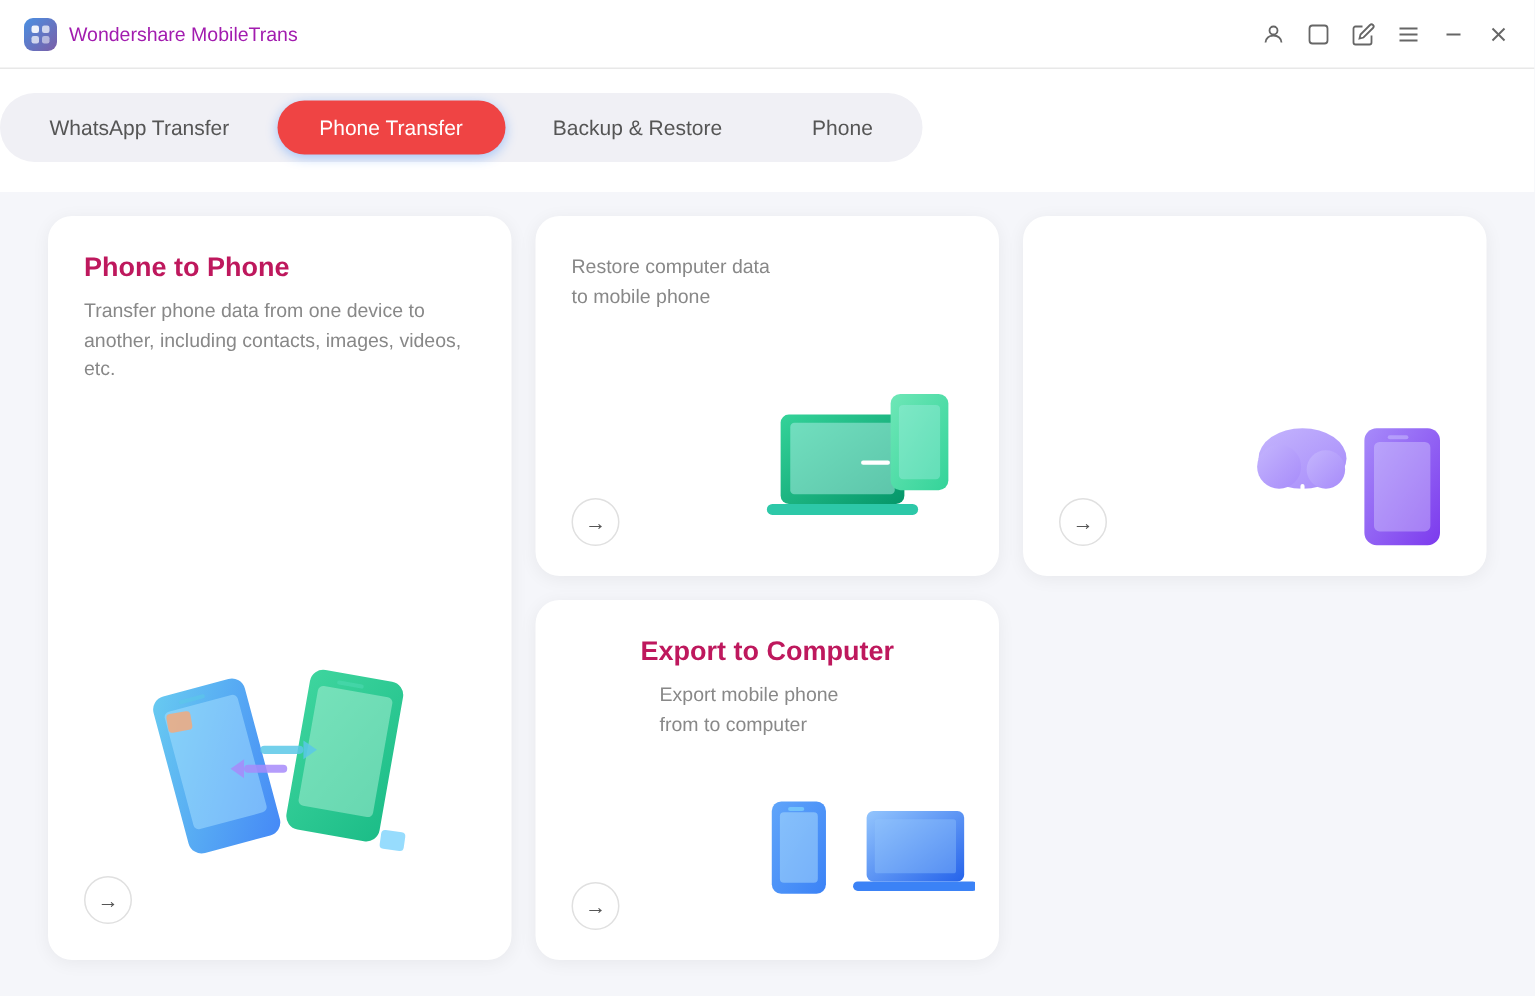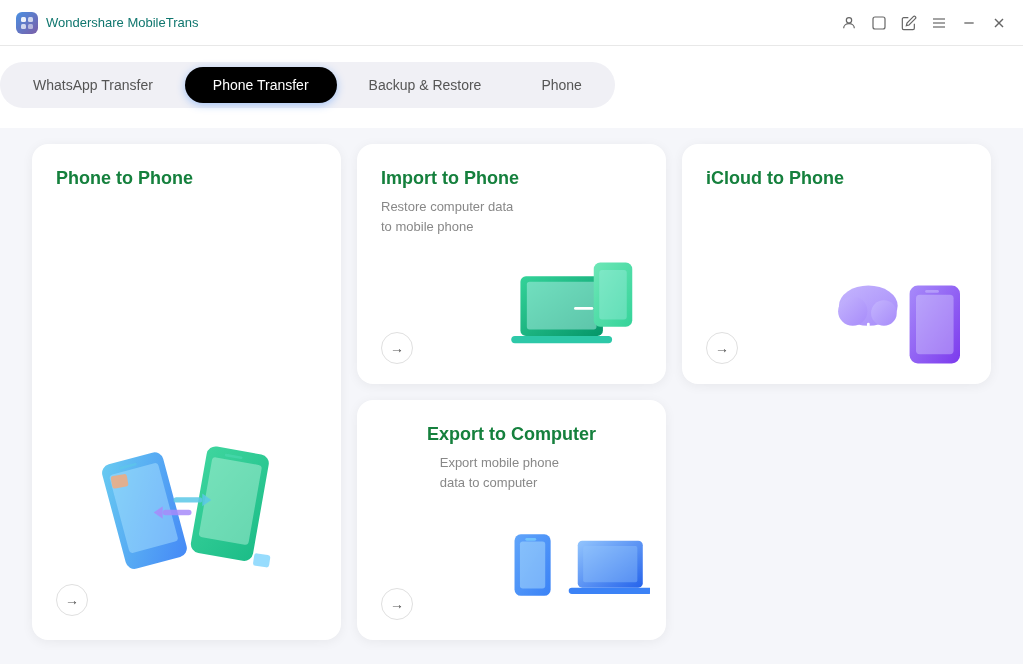--- a/index.html
+++ b/index.html
@@ -36,21 +36,21 @@
       background: linear-gradient(135deg, #4a90e2, #7b5ea7);
       display: flex;
       align-items: center;
       justify-content: center;
       color: white;
       font-size: 12px;
       font-weight: bold;
     }
     .app-title {
       font-size: 13px;
-      color: #0f766e;
+      color: #a21caf;
       font-weight: 500;
     }
     .title-bar-controls {
       display: flex;
       align-items: center;
       gap: 14px;
     }
     .title-bar-controls svg {
       width: 16px;
       height: 16px;
@@ -85,21 +85,21 @@
     .nav-tab {
       padding: 10px 28px;
       border-radius: 24px;
       font-size: 14px;
       font-weight: 500;
       cursor: pointer;
       color: #555;
       transition: all 0.2s;
     }
     .nav-tab.active {
-      background: #000000;
+      background: #ef4444;
       color: #fff;
       box-shadow: 0 2px 8px rgba(45, 127, 249, 0.4);
     }
 
     
     .main-content {
       flex: 1;
       padding: 16px 32px 24px;
       display: grid;
       grid-template-columns: 1fr 1fr 1fr;
@@ -121,21 +121,21 @@
     }
     .card-large {
       grid-row: 1 / 3;
       grid-column: 1 / 2;
       display: flex;
       flex-direction: column;
     }
     .card-title {
       font-size: 18px;
       font-weight: 700;
-      color: #15803d;
+      color: #be185d;
       margin-bottom: 8px;
     }
     .card-desc {
       font-size: 13px;
       color: #888;
       line-height: 1.5;
     }
     .card-arrow {
       width: 32px;
       height: 32px;
@@ -263,20 +263,21 @@
     <div class="nav-tab active">Phone Transfer</div>
     <div class="nav-tab">Backup &amp; Restore</div>
     <div class="nav-tab">Phone</div>
   </div>
 </div>
 
 <div class="main-content">
 
   <div class="card card-large">
     <div class="card-title">Phone to Phone</div>
+    <div class="card-desc">Transfer phone data from one device to another, including contacts, images, videos, etc.</div>
 
     <svg class="phone-illustration" viewBox="0 0 220 200" xmlns="http://www.w3.org/2000/svg">
 
       <g transform="rotate(-15, 75, 130)">
         <rect x="30" y="60" width="70" height="120" rx="10" fill="url(#blueGrad)" opacity="0.95"></rect>
         <rect x="37" y="72" width="56" height="90" rx="4" fill="#a8dfff" opacity="0.5"></rect>
         <rect x="50" y="66" width="20" height="3" rx="1.5" fill="#5bc8e8" opacity="0.6"></rect>
       </g>
 
       <g transform="rotate(10, 155, 130)">
@@ -306,21 +307,20 @@
           <stop offset="0%" style="stop-color:#34d399"></stop>
           <stop offset="100%" style="stop-color:#10b981"></stop>
         </linearGradient>
       </defs>
     </svg>
 
     <div class="card-arrow">→</div>
   </div>
 
   <div class="card card-sm" style="position:relative; min-height: 160px;">
-    <div class="card-title">Import to Phone</div>
     <div class="card-desc" style="max-width: 55%;">Restore computer data to mobile phone</div>
 
     <svg class="import-illustration" viewBox="0 0 150 120" xmlns="http://www.w3.org/2000/svg">
 
       <rect x="10" y="20" width="90" height="65" rx="6" fill="url(#tealGrad2)"></rect>
       <rect x="17" y="26" width="76" height="52" rx="3" fill="#b2f0e8" opacity="0.5"></rect>
       <rect x="0" y="85" width="110" height="8" rx="4" fill="#2dc8a8"></rect>
 
       <rect x="90" y="5" width="42" height="70" rx="7" fill="url(#tealGrad3)"></rect>
       <rect x="96" y="13" width="30" height="54" rx="3" fill="#a0ede0" opacity="0.4"></rect>
@@ -335,21 +335,20 @@
           <stop offset="0%" style="stop-color:#6ee7b7"></stop>
           <stop offset="100%" style="stop-color:#34d399"></stop>
         </linearGradient>
       </defs>
     </svg>
 
     <div class="card-arrow" style="position:absolute; bottom:20px; left:24px;">→</div>
   </div>
 
   <div class="card card-sm" style="position:relative; min-height: 160px;">
-    <div class="card-title">iCloud to Phone</div>
 
     <svg class="icloud-illustration" viewBox="0 0 150 120" xmlns="http://www.w3.org/2000/svg">
 
       <rect x="80" y="30" width="55" height="85" rx="9" fill="url(#purpleGrad)"></rect>
       <rect x="87" y="40" width="41" height="65" rx="4" fill="#ddd6fe" opacity="0.4"></rect>
       <rect x="97" y="35" width="15" height="3" rx="1.5" fill="#c4b5fd" opacity="0.6"></rect>
 
       <ellipse cx="35" cy="52" rx="32" ry="22" fill="url(#cloudGrad)"></ellipse>
       <circle cx="18" cy="58" r="16" fill="url(#cloudGrad)"></circle>
       <circle cx="52" cy="60" r="14" fill="url(#cloudGrad)"></circle>
@@ -366,21 +365,21 @@
           <stop offset="100%" style="stop-color:#a78bfa"></stop>
         </linearGradient>
       </defs>
     </svg>
 
     <div class="card-arrow" style="position:absolute; bottom:20px; left:24px;">→</div>
   </div>
 
   <div class="card card-sm" style="position:relative; min-height: 160px; grid-column: 2/3; grid-row: 2/3; align-items: center;">
     <div class="card-title">Export to Computer</div>
-    <div class="card-desc" style="max-width: 55%;">Export mobile phone data to computer</div>
+    <div class="card-desc" style="max-width: 55%;">Export mobile phone from to computer</div>
 
     <svg class="export-illustration" viewBox="0 0 155 120" xmlns="http://www.w3.org/2000/svg">
 
       <rect x="5" y="15" width="40" height="68" rx="7" fill="url(#blueGrad2)"></rect>
       <rect x="11" y="23" width="28" height="52" rx="3" fill="#bae6fd" opacity="0.45"></rect>
       <rect x="17" y="19" width="12" height="3" rx="1.5" fill="#7dd3fc" opacity="0.7"></rect>
 
       <path d="M47 50 Q 72 50 72 50" stroke="white" stroke-width="2.5" stroke-linecap="round"></path>
       <polygon points="70,45 80,50 70,55" fill="white"></polygon>
 

